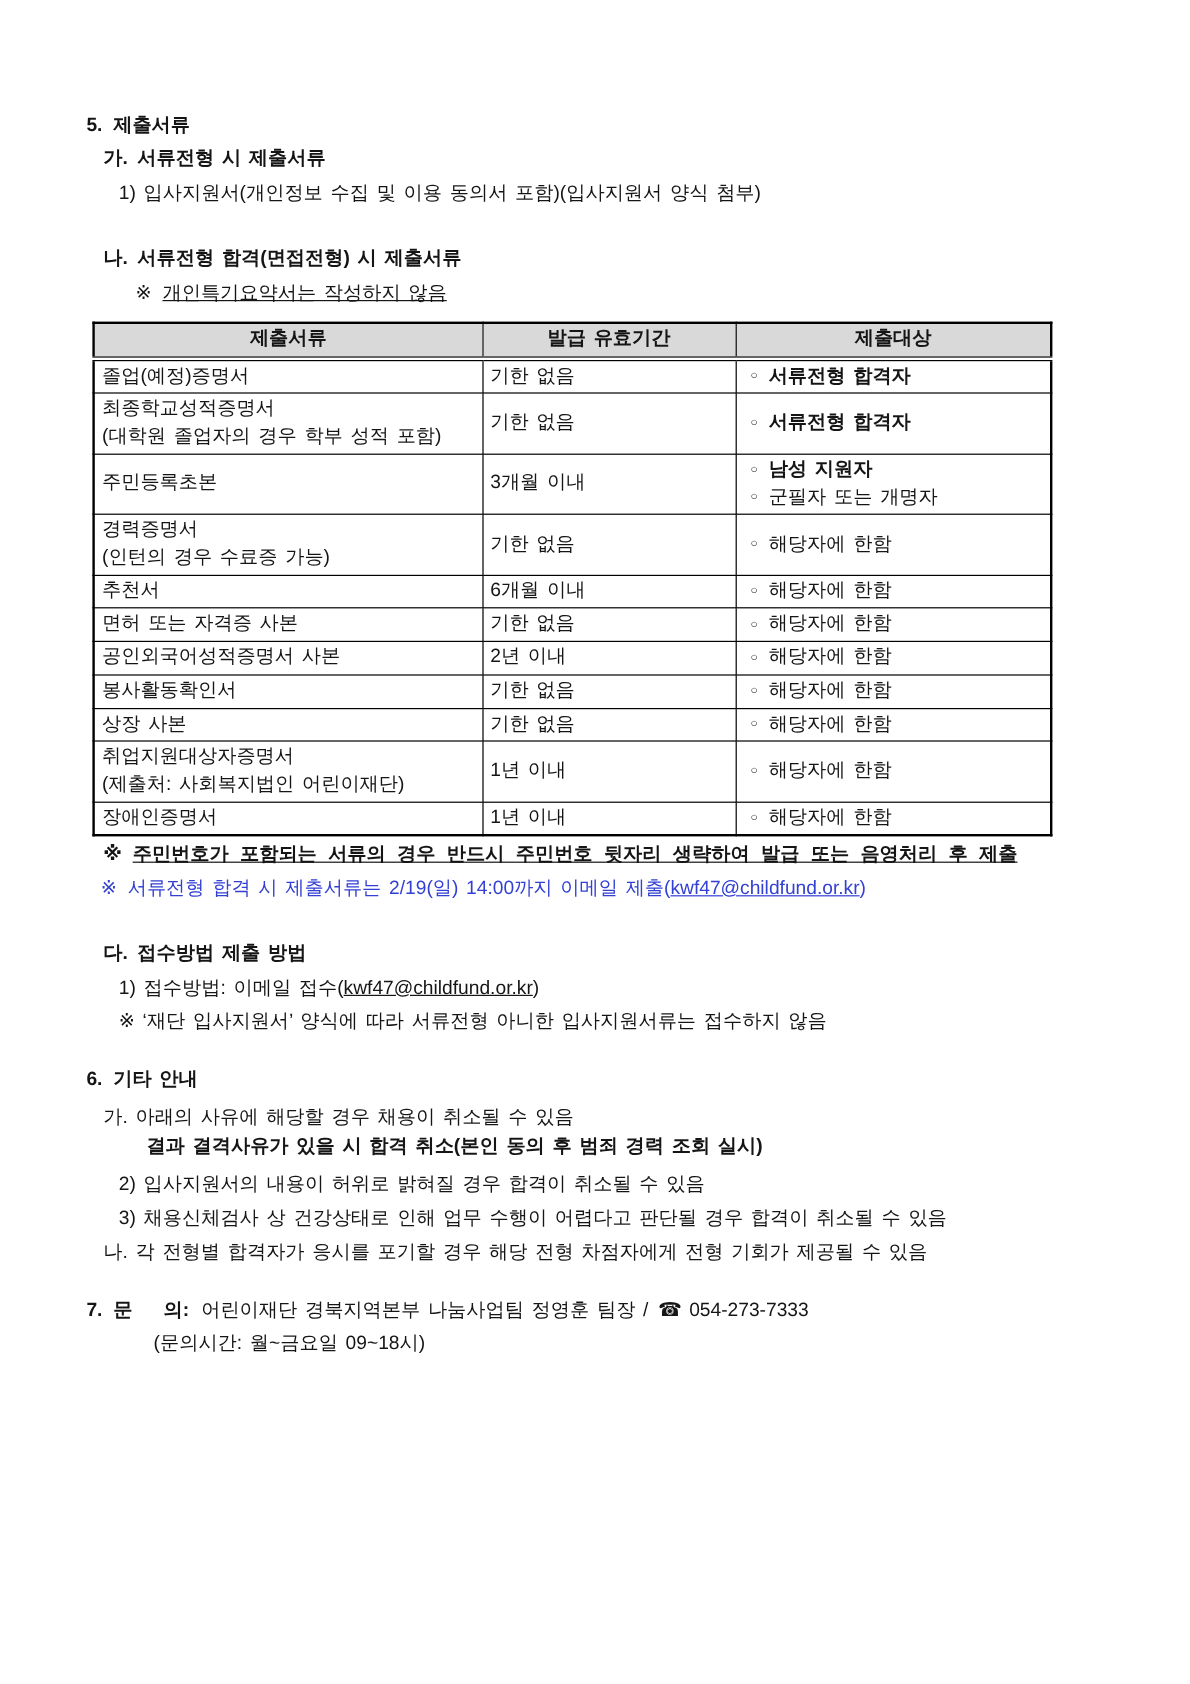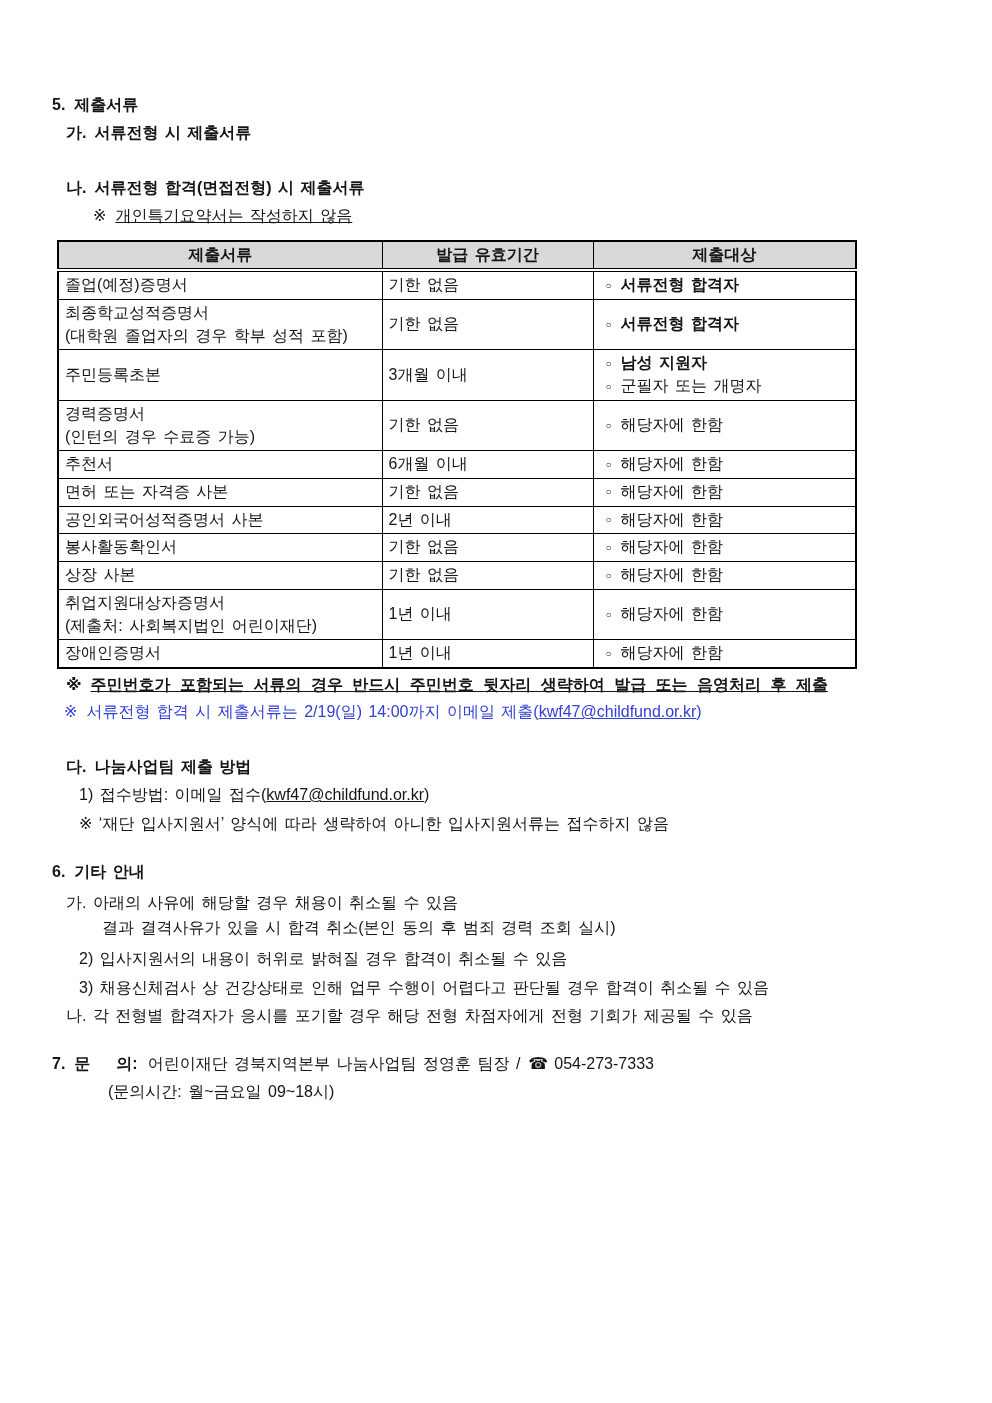--- a/index.html
+++ b/index.html
@@ -3,21 +3,21 @@
 <meta charset="utf-8">
 <style>
   :root { --header-bg:#d9d9d9; --note-blue:#3340d4; }
   * { box-sizing: border-box; }
   html,body { margin:0; padding:0; }
   body {
     width:992px; height:1403px; background:#ffffff; color:#151515;
     font-family:"Liberation Sans","DejaVu Sans",sans-serif;
     font-size:16px; line-height:1.4; overflow:hidden;
   }
-  .page { padding:88px 30px 0 52px; }
+  .page { padding:88px 30px 0 72px; }
   .line { margin-top:6px; word-spacing:2px; white-space:nowrap; }
   .b { font-weight:bold; }
   .u { text-decoration:underline; }
   .num { margin-right:9px; font-weight:bold; }
   .marker { margin-right:9px; }
   .ind1 { margin-left:14px; }
   .ind2 { margin-left:27px; }
   .ind3 { margin-left:41px; }
   .gap-lg { margin-top:32px; }
   .gap-md { margin-top:26px; }
@@ -41,36 +41,39 @@
   .target.b { font-weight:bold; }
   .bullet { font-size:10px; line-height:1; flex:0 0 auto; }
 
   .note1 { margin-top:5px; margin-left:14px; font-weight:bold; word-spacing:5px; }
   .note2 { margin-top:5px; margin-left:12px; color:var(--note-blue); }
   .link { text-decoration:underline; cursor:pointer; }
   .blue-link { color:var(--note-blue); }
   .sec7-label2 { margin-left:26px; font-weight:bold; margin-right:10px; }
   .sec7-label1 { font-weight:bold; }
   .hours { margin-left:56px; margin-top:5px; }
-  .wrap2 { margin-left:50px; margin-top:2px; }
+  .wrap2 { margin-left:50px; margin-top:2px;font-weight:bold; }
   .phone-icon { margin:0 6px 0 8px; }
 </style>
 </head>
 <body>
 
 <div class="page">
 
   <div class="line">
     <span class="num">5.</span><span class="b">제출서류</span>
   </div>
 
   <div class="line ind1">
     <span class="b" style="margin-right:8px">가.</span><span class="b">서류전형 시 제출서류</span>
   </div>
 
+  <div class="line ind2">
+    <span>1) 입사지원서(개인정보 수집 및 이용 동의서 포함)(입사지원서 양식 첨부)</span>
+  </div>
 
   <div class="line ind1 gap-lg">
     <span class="b" style="margin-right:8px">나.</span><span class="b">서류전형 합격(면접전형) 시 제출서류</span>
   </div>
 
   <div class="line ind3">
     <span class="marker">※</span><span class="u">개인특기요약서는 작성하지 않음</span>
   </div>
 
   <table class="doc-table">
@@ -241,27 +244,27 @@
   </table>
 
   <div class="line note1">
     <span class="marker">※</span><span class="u">주민번호가 포함되는 서류의 경우 반드시 주민번호 뒷자리 생략하여 발급 또는 음영처리 후 제출</span>
   </div>
   <div class="line note2">
     <span class="marker">※</span><span>서류전형 합격 시 제출서류는 2/19(일) 14:00까지 이메일 제출(</span><a class="link blue-link">kwf47@childfund.or.kr</a><span>)</span>
   </div>
 
   <div class="line ind1 gap-lg">
-    <span class="b" style="margin-right:8px">다.</span><span class="b">나눔사업팀 제출 방법</span>
+    <span class="b" style="margin-right:8px">다.</span><span class="b">접수방법 제출 방법</span>
   </div>
   <div class="line ind2">
     <span>1) 접수방법: 이메일 접수(</span><a class="link">kwf47@childfund.or.kr</a><span>)</span>
   </div>
   <div class="line ind2">
-    <span>※ ‘재단 입사지원서’ 양식에 따라 생략하여 아니한 입사지원서류는 접수하지 않음</span>
+    <span>※ ‘재단 입사지원서’ 양식에 따라 서류전형 아니한 입사지원서류는 접수하지 않음</span>
   </div>
 
   <div class="line gap-md">
     <span class="num">6.</span><span class="b">기타 안내</span>
   </div>
   <div class="line ind1" style="margin-top:9px">
     <span>가. 아래의 사유에 해당할 경우 채용이 취소될 수 있음</span>
   </div>
   <div class="line wrap2">
     <span>결과 결격사유가 있을 시 합격 취소(본인 동의 후 범죄 경력 조회 실시)</span>

